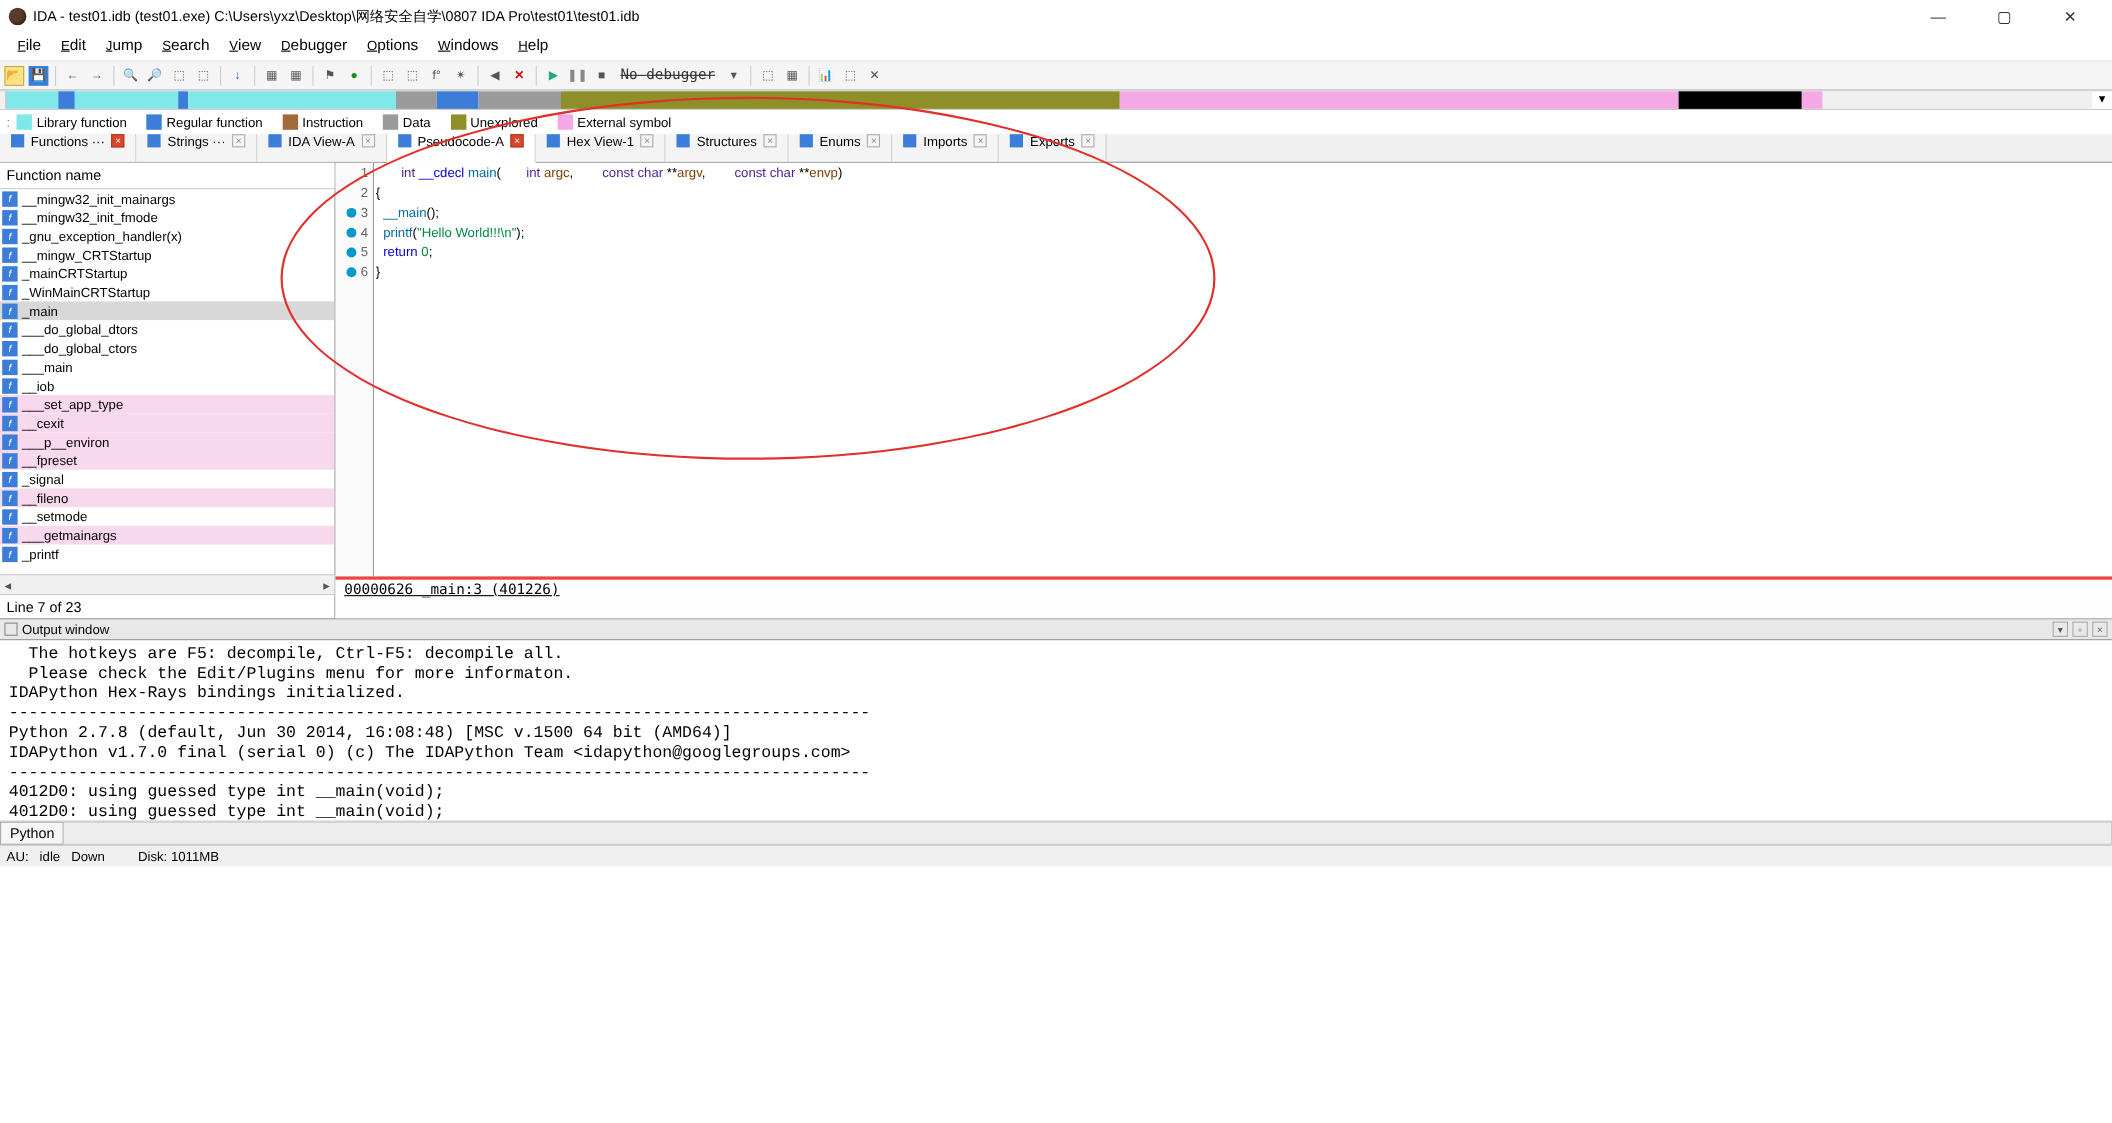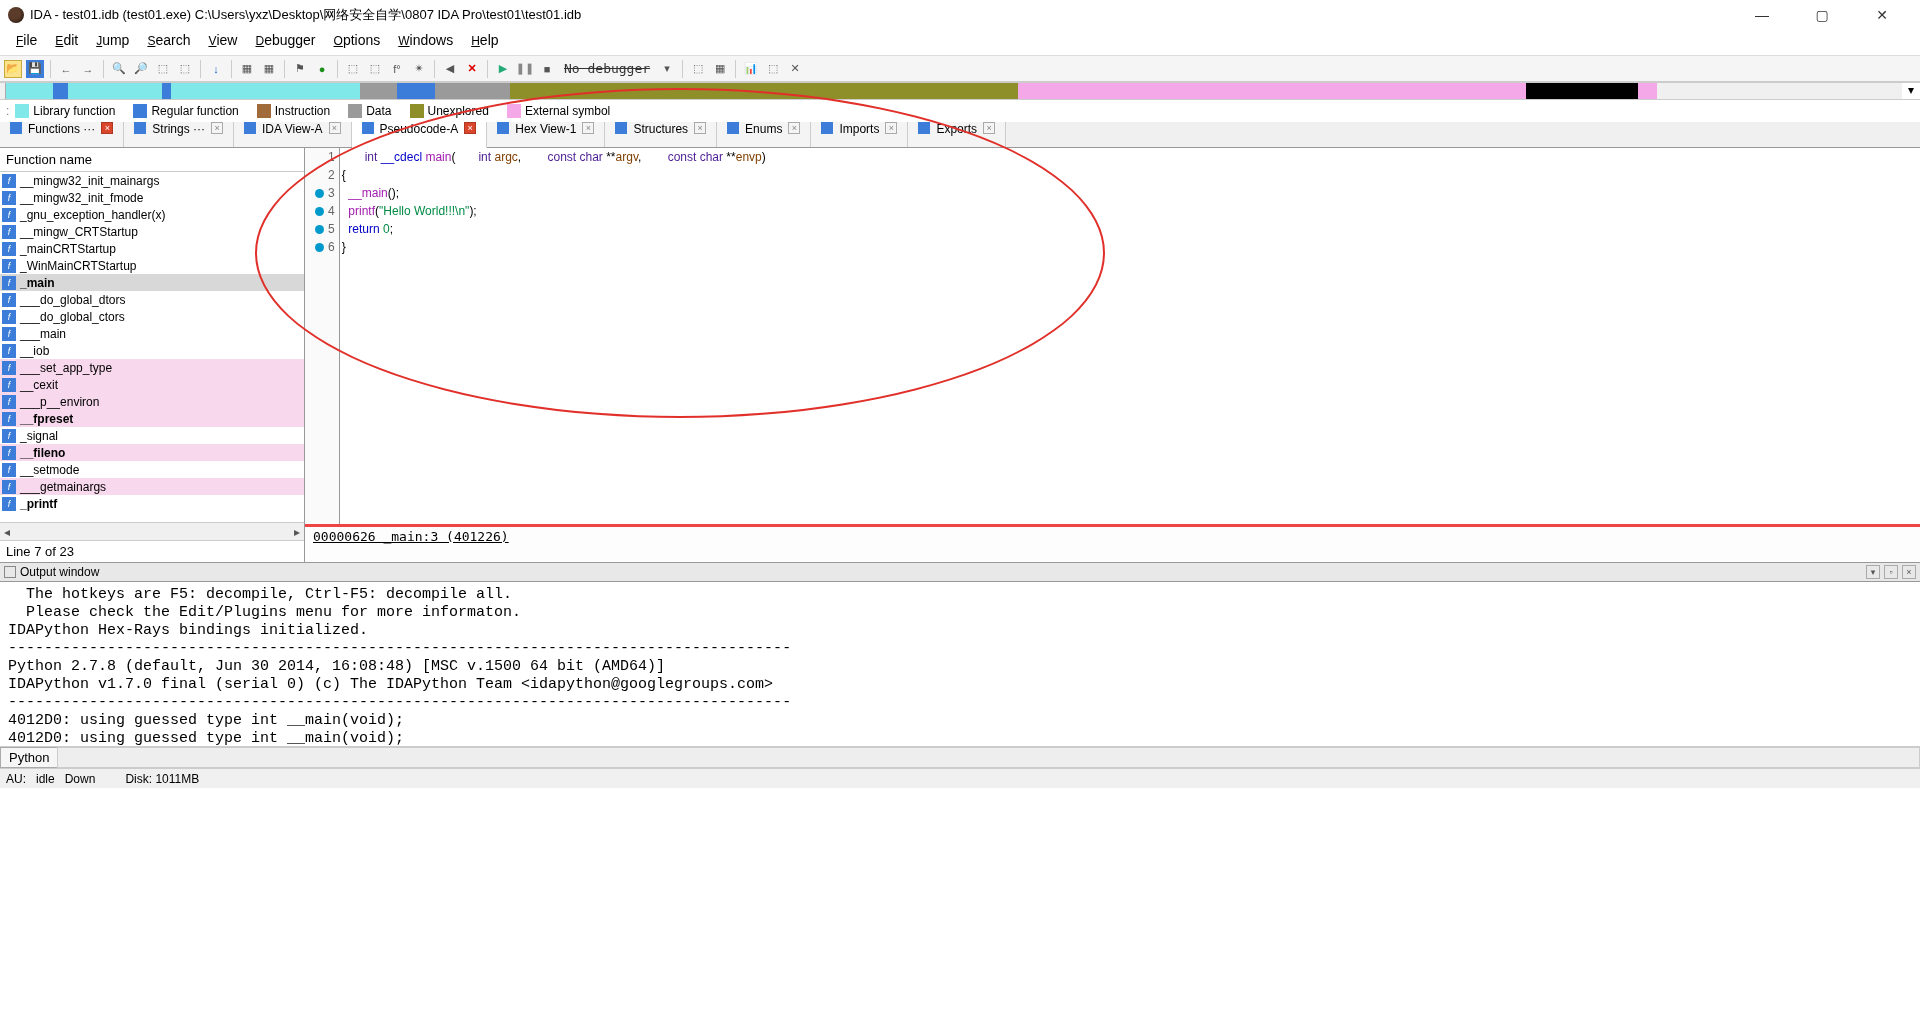--- a/index.html
+++ b/index.html
@@ -34,33 +34,33 @@
 .tab .x { width:12px; height:12px; border:1px solid #aaa; color:#888; font-size:9px; line-height:10px; text-align:center; }
 .tab .x.red { background:#d9462b; border-color:#b03822; color:#fff; }
 .mainrow { display:flex; height:414px; position:relative; }
 .funcs { width:305px; border-right:1px solid #999; display:flex; flex-direction:column; }
 .funcs .hdr { padding:4px 6px; font-size:13px; border-bottom:1px solid #ccc; background:#fff; }
 .funcs .list { flex:1; overflow:auto; }
 .funcs .row { display:flex; align-items:center; height:17px; padding:0 2px; font-family:Consolas,monospace; font-size:13px; white-space:nowrap; }
 .funcs .row.sel { background:#d8d8d8; }
 .funcs .row.pink { background:#f8d8ec; }
 .funcs .row .fi { width:14px; height:14px; background:#3b7dd8; margin-right:4px; font-size:9px; color:#fff; text-align:center; line-height:14px; font-style:italic; }
-.funcs .row.bold span { font-weight:bold; }
+.funcs .row.bold span { font-weight:normal; }
 .funcs .hbar { height:18px; border-top:1px solid #ccc; background:#f0f0f0; display:flex; align-items:center; }
 .funcs .hbar .arrow { padding:0 4px; color:#555; }
 .funcs .stat { height:22px; display:flex; align-items:center; padding:0 6px; font-size:13px; border-top:1px solid #ccc; }
 .code { flex:1; display:flex; flex-direction:column; position:relative; }
 .code .gutterwrap { flex:1; display:flex; font-family:Consolas,"Courier New",monospace; font-size:15px; line-height:18px; overflow:auto; }
 .code .gutter { background:#fafafa; border-right:1px solid #999; text-align:right; color:#666; padding:0 4px 0 10px; }
 .code .gutter .ln { height:18px; display:flex; align-items:center; justify-content:flex-end; }
 .code .gutter .dot { width:9px; height:9px; border-radius:50%; background:#0099cc; margin-right:4px; }
 .code .src { padding-left:2px; }
 .code .src .line { height:18px; white-space:pre; }
 .kw { color:#0000c8; }
-.fn { color:#a21caf; }
+.fn { color:#0369a1; }
 .ty { color:#4c1d95;margin-left:23px; }
 .str { color:#008b45; }
 .num { color:#008b45; }
 .ptr { color:#804000; }
 .code .stat { height:38px; border-top:3px solid #ef4444; padding:2px 8px; font-family:Consolas,monospace; font-size:13px; background:#fdfdfd;text-decoration:underline; }
 .outhdr { height:20px; background:#e8e8e8; border-top:1px solid #999; border-bottom:1px solid #999; display:flex; align-items:center; padding:0 4px; font-size:12px; }
 .outhdr .ico2 { width:12px; height:12px; border:1px solid #888; margin-right:4px; }
 .outhdr .right { margin-left:auto; display:flex; gap:4px; }
 .outhdr .btn2 { width:14px; height:14px; border:1px solid #aaa; font-size:9px; text-align:center; line-height:12px; color:#555; }
 .outtxt { height:164px; padding:4px 8px; font-family:Consolas,"Courier New",monospace; font-size:15px; line-height:18px; white-space:pre; overflow:hidden; }

